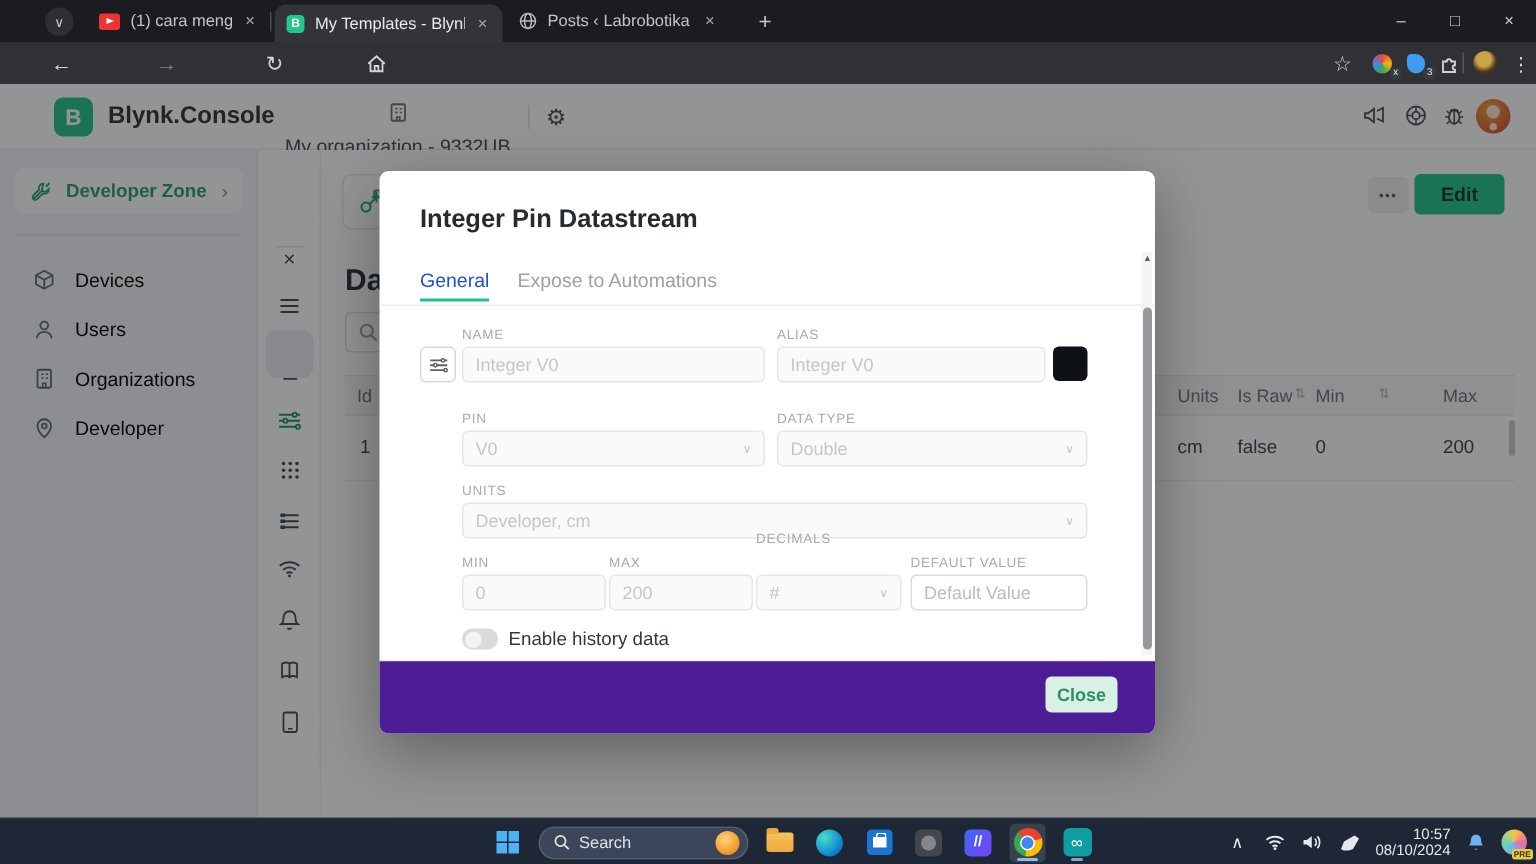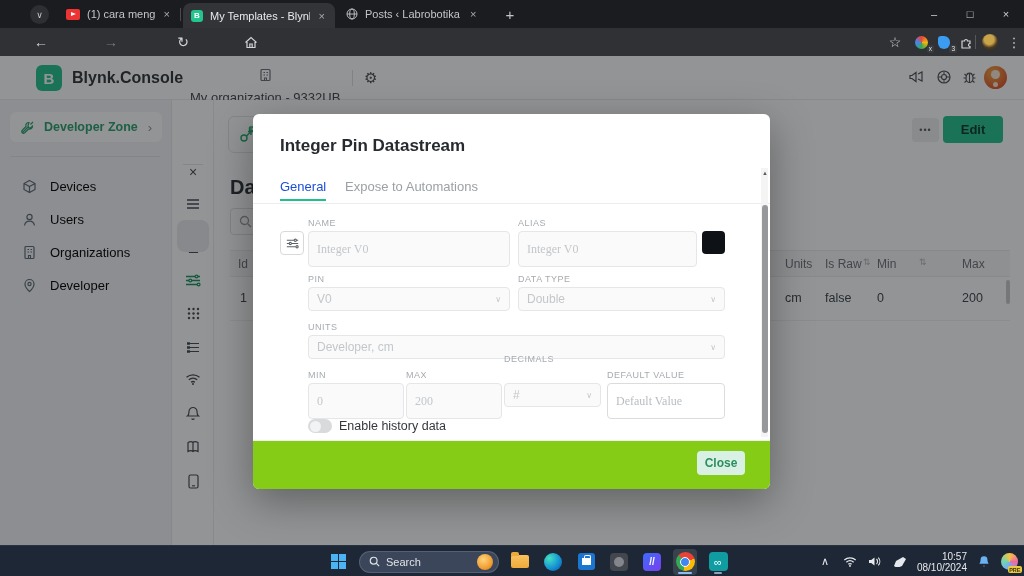--- a/index.html
+++ b/index.html
@@ -92,36 +92,36 @@
   
   #modal { position:absolute; left:253px; top:58px; width:517px; height:375px; background:#fff; border-radius:6px;
     box-shadow:0 12px 42px rgba(0,0,0,0.35); }
   .m-title { position:absolute; left:27px; top:22px; font-size:17px; font-weight:bold; color:#272b2f; }
   .m-tabs { position:absolute; left:0px; top:63px; width:517px; height:27px; border-bottom:1px solid #ececec; }
   .m-tab { position:absolute; top:2px; font-size:13px; }
   .m-tab.on { color:#1d4ed8; font-weight:normal; }
   .m-tab.on::after { content:""; position:absolute; left:0; right:0; bottom:-7px; height:2.5px; background:#1fc08a; }
   .m-tab.off { color:#9ba1a6; }
   .f-label { position:absolute; font-size:9px; letter-spacing:0.5px; color:#a6abb0; }
-  .f-input { position:absolute; height:36px; border:1px solid #e4e6e8; background:#fafafa; border-radius:4px;
-    font-size:12px; color:#c3c7cb; padding:0 8px; font-family:Liberation Serif, serif; }
+  .f-input { position:absolute; height:24px; border:1px solid #e4e6e8; background:#fafafa; border-radius:4px;
+    font-size:12px; color:#c3c7cb; padding:0 8px; font-family:Liberation Sans, sans-serif; }
   .f-input::placeholder { color:#c3c7cb; }
   .f-input.enabled { background:#fff; border-color:#dcdcde; color:#585e64; }
   .f-input.enabled::placeholder { color:#b9bdc1; }
   .f-select { position:absolute; height:24px; border:1px solid #e4e6e8; background:#fafafa; border-radius:4px;
     font-size:12px; color:#c3c7cb; padding:0 8px; display:flex; align-items:center; }
   .f-select .val { flex:1; }
   .f-select .chev { font-size:8px; color:#c3c7cb; }
   .icon-btn { position:absolute; left:27px; top:117px; width:24px; height:24px; border:1px solid #d7dadc; border-radius:4px;
     display:flex; align-items:center; justify-content:center; color:#5b6167; }
   .swatch { position:absolute; left:449px; top:117px; width:23px; height:23px; background:#0e1116; border-radius:4px; }
   .toggle { position:absolute; left:55px; top:305px; width:24px; height:14px; background:#d8dadc; border-radius:7px; }
   .toggle::after { content:""; position:absolute; left:1.5px; top:1.5px; width:11px; height:11px; border-radius:50%; background:#f2f3f4; }
   .toggle-lbl { position:absolute; left:86px; top:305px; font-size:12.5px; color:#33383d; }
-  .m-footer { position:absolute; left:0; top:326px; width:517px; height:49px; background:#84cc16; border-top:1px solid #eeeeee; border-radius:0 0 6px 6px; }
+  .m-footer { position:absolute; left:0; top:326px; width:517px; height:49px; background:#4c1d95; border-top:1px solid #eeeeee; border-radius:0 0 6px 6px; }
   .close-btn { position:absolute; left:444px; top:10px; width:48px; height:24px; background:#d9f1e4; border-radius:4px;
     color:#2c8f60; font-size:12px; font-weight:bold; display:flex; align-items:center; justify-content:center; }
   .m-scroll-track { position:absolute; left:508px; top:54px; width:7px; height:269px; background:#f4f4f5; }
   .m-scroll-thumb { position:absolute; left:509px; top:91px; width:6px; height:228px; background:#96989b; border-radius:3px; }
   .m-scroll-arrow { position:absolute; left:509px; top:56px; font-size:6px; color:#5a5e62; }
 
   
   #taskbar { position:absolute; left:0; top:545px; width:1024px; height:31px; background:#1e2735; border-top:1px solid rgba(255,255,255,0.05); }
   .tb-center { position:absolute; left:326px; top:0; height:31px; display:flex; align-items:center; gap:9px; }
   .start { width:15px; height:15px; display:grid; grid-template-columns:7px 7px; grid-template-rows:7px 7px; gap:1px; }

